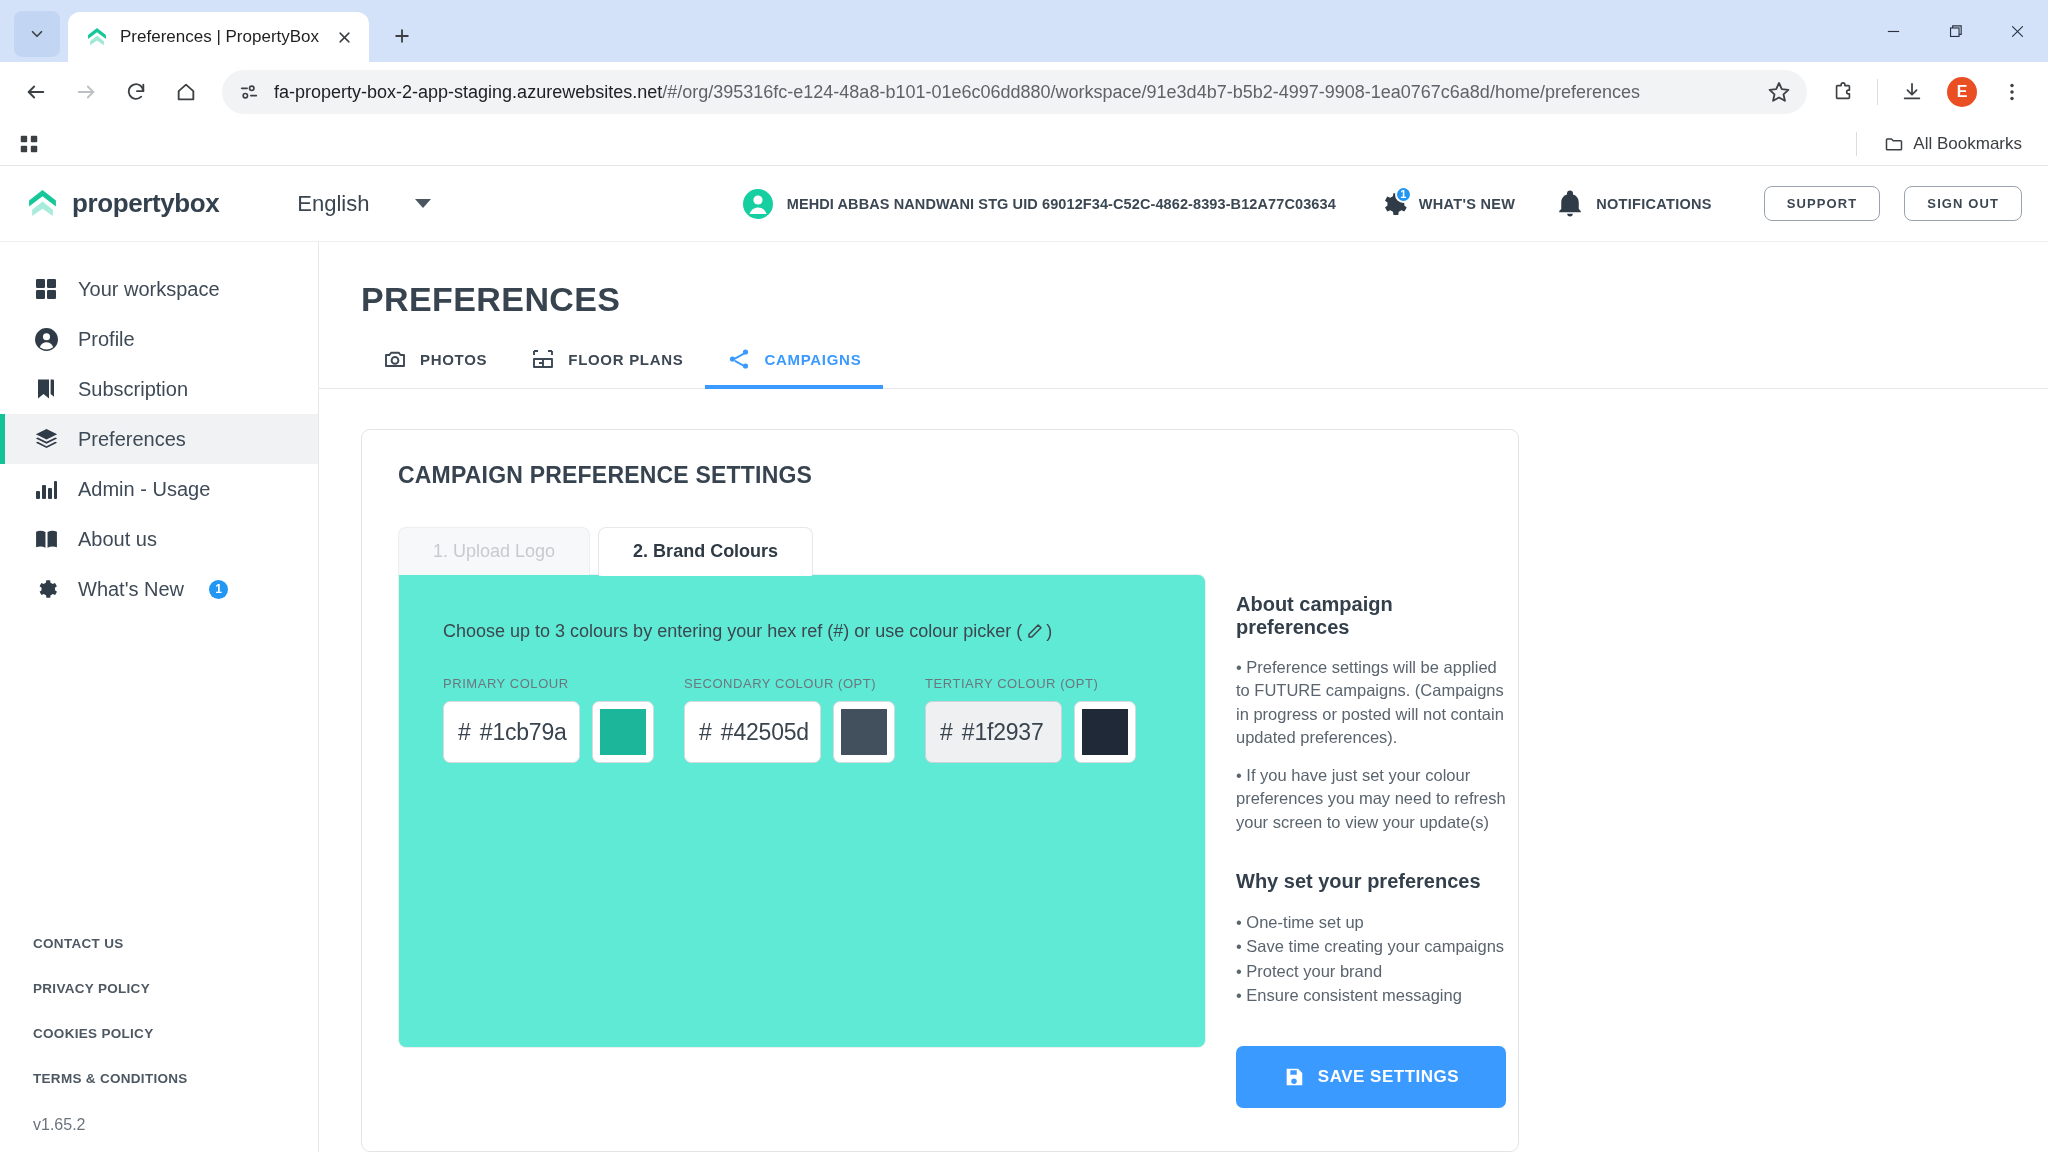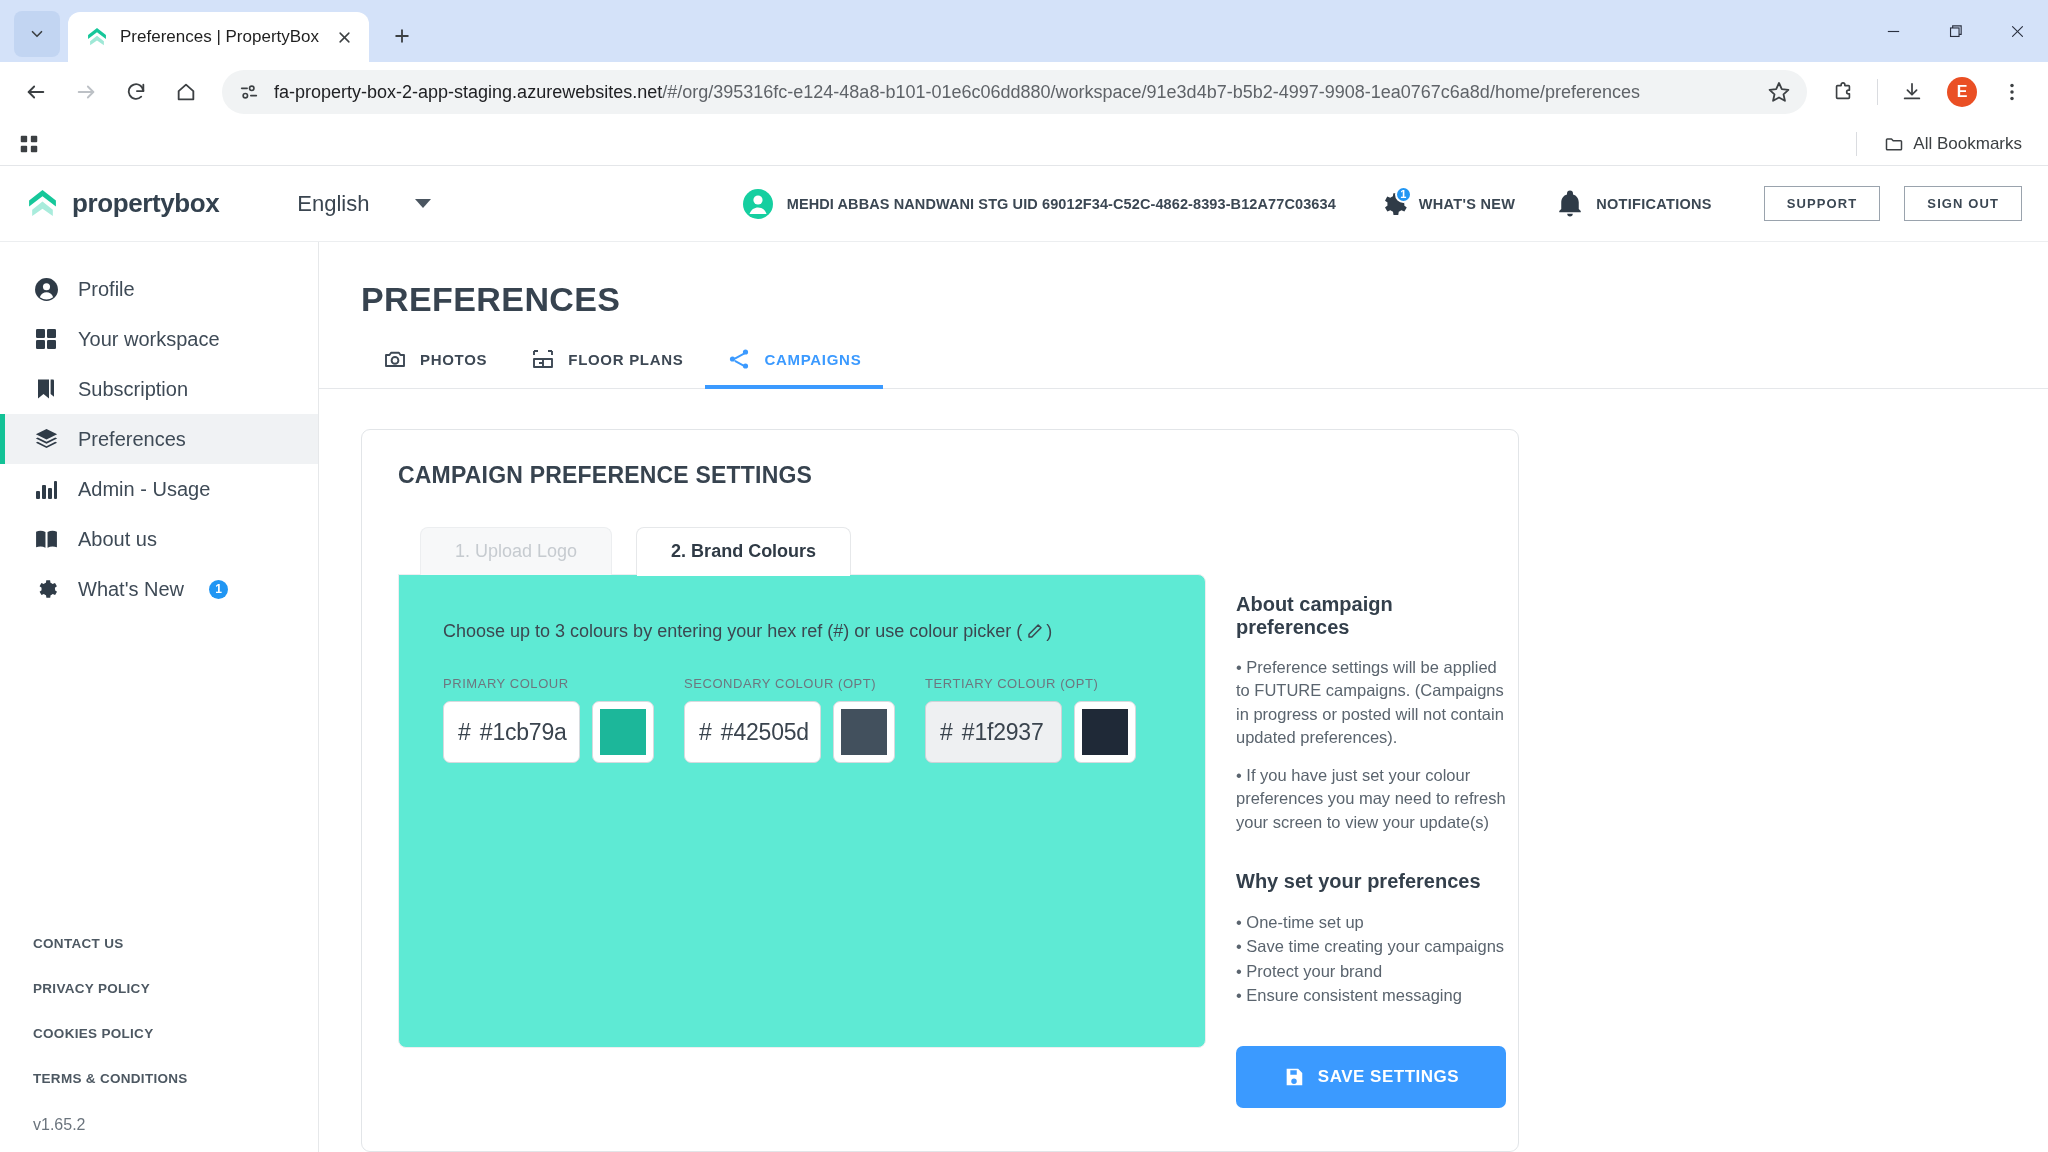--- a/index.html
+++ b/index.html
@@ -150,21 +150,21 @@
   .hdr-action .ic { width: 30px; height: 30px; position: relative; flex: 0 0 30px; }
   .hdr-action .lbl { font-size: 14.5px; font-weight: bold; color: #3b4753; letter-spacing: 0.3px; white-space: nowrap; }
   .badge-dot {
     position: absolute; top: -3px; right: -4px;
     min-width: 17px; height: 17px; border-radius: 9px;
     background: #2196f3; color: #fff; font-size: 11px; font-weight: bold;
     display: flex; align-items: center; justify-content: center;
     border: 2px solid #fff; padding: 0 3px;
   }
   .hdr-btn {
-    border: 1px solid #9aa3ad; border-radius: 0; background: #fff;
+    border: 1px solid #9aa3ad; border-radius: 8px; background: #fff;
     padding: 9px 22px; font-size: 13px; font-weight: bold; color: #3b4753;
     letter-spacing: 1.1px; cursor: pointer; margin-left: 12px; white-space: nowrap;
   }
 
   .app-body { flex: 1; display: flex; min-height: 0; }
 
   
   .sidebar {
     width: 319px; flex: 0 0 319px; background: #ffffff;
     border-right: 1px solid #e6e8ea;
@@ -218,21 +218,21 @@
 
   .content-area { flex: 1; padding: 40px 42px 0 42px; min-height: 0; overflow: hidden; }
   .card {
     width: 1158px; border: 1px solid #e2e5e8; border-radius: 9px;
     background: #fff; padding: 32px 36px 0 36px; height: 100%;
   }
   .card-title {
     font-size: 23px; font-weight: bold; color: #37434f; letter-spacing: 0.2px;
     margin-bottom: 38px;
   }
-  .steps { display: flex; gap: 24px; position: relative; z-index: 2; margin-left: 22px; }
+  .steps { display: flex; gap: 8px; position: relative; z-index: 2; }
   .step {
     padding: 13px 34px; border-radius: 8px 8px 0 0;
     font-size: 18px; cursor: pointer;
     border: 1px solid #eceef0; border-bottom: none;
   }
   .step.disabled { background: #f7f8f9; color: #c6cbd0; }
   .step.current { background: #ffffff; color: #2f3a45; font-weight: bold; border-color: #e6e8ea; position: relative; }
   .step.current::after {
     content: ''; position: absolute; left: 0; right: 0; bottom: -1px; height: 2px; background: #fff; z-index: 3;
   }
@@ -465,39 +465,39 @@
         <button class="hdr-btn">SIGN OUT</button>
       </div>
     </div>
 
     <div class="app-body">
 
       <div class="sidebar">
 
         <div class="nav-item">
           <span class="nic">
-            <svg viewBox="0 0 24 24" fill="#2f3b47" width="25" height="25">
-                <circle cx="12" cy="12" r="11"></circle>
-                <circle cx="12" cy="9.3" r="3.4" fill="#fff"></circle>
-                <path d="M5.6 19.4c1-3.3 3.7-4.8 6.4-4.8s5.4 1.5 6.4 4.8a11 11 0 0 1-12.8 0z" fill="#fff"></path>
-              </svg>
-          </span>
-          <span>Profile</span>
-        </div>
-
-        <div class="nav-item">
-          <span class="nic">
             <svg viewBox="0 0 24 24" fill="#2f3b47" width="24" height="24">
                 <rect x="2" y="2" width="9" height="9" rx="1.3"></rect>
                 <rect x="13" y="2" width="9" height="9" rx="1.3"></rect>
                 <rect x="2" y="13" width="9" height="9" rx="1.3"></rect>
                 <rect x="13" y="13" width="9" height="9" rx="1.3"></rect>
               </svg>
           </span>
           <span>Your workspace</span>
+        </div>
+
+        <div class="nav-item">
+          <span class="nic">
+            <svg viewBox="0 0 24 24" fill="#2f3b47" width="25" height="25">
+                <circle cx="12" cy="12" r="11"></circle>
+                <circle cx="12" cy="9.3" r="3.4" fill="#fff"></circle>
+                <path d="M5.6 19.4c1-3.3 3.7-4.8 6.4-4.8s5.4 1.5 6.4 4.8a11 11 0 0 1-12.8 0z" fill="#fff"></path>
+              </svg>
+          </span>
+          <span>Profile</span>
         </div>
 
         <div class="nav-item">
           <span class="nic">
             <svg viewBox="0 0 24 24" fill="#2f3b47" width="24" height="24">
                 <path d="M4 2.5h11v19l-5.5-4.4L4 21.5z"></path>
                 <path d="M16.6 2.5H19a1 1 0 0 1 1 1v16.3l-3.4-2.7z"></path>
               </svg>
           </span>
           <span>Subscription</span>

